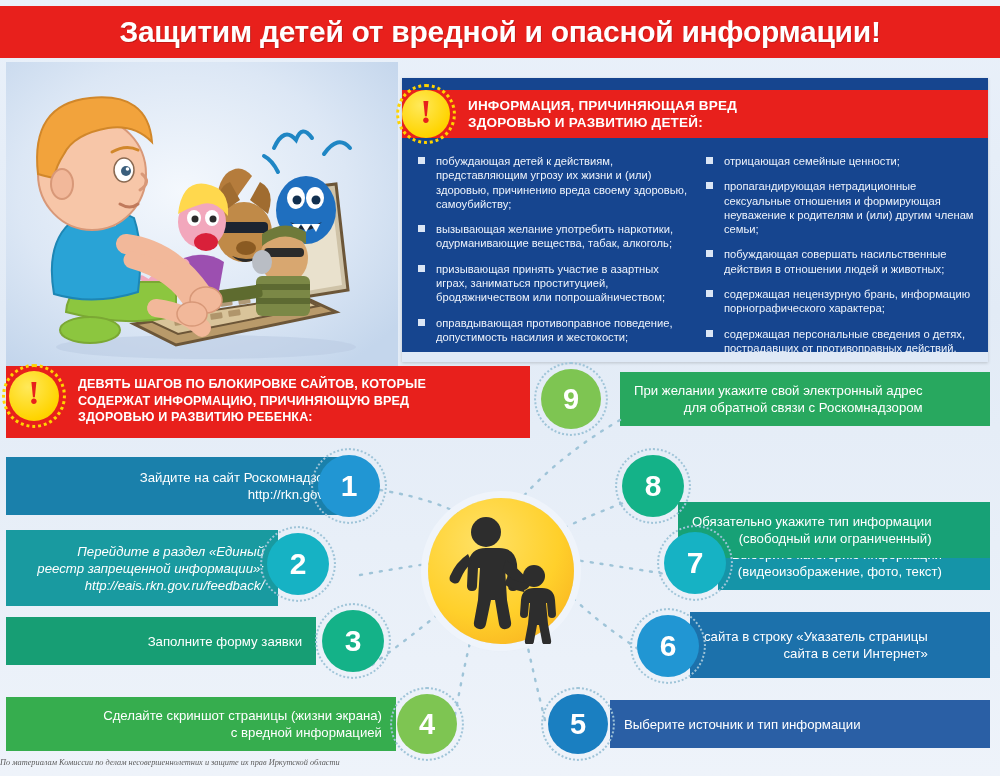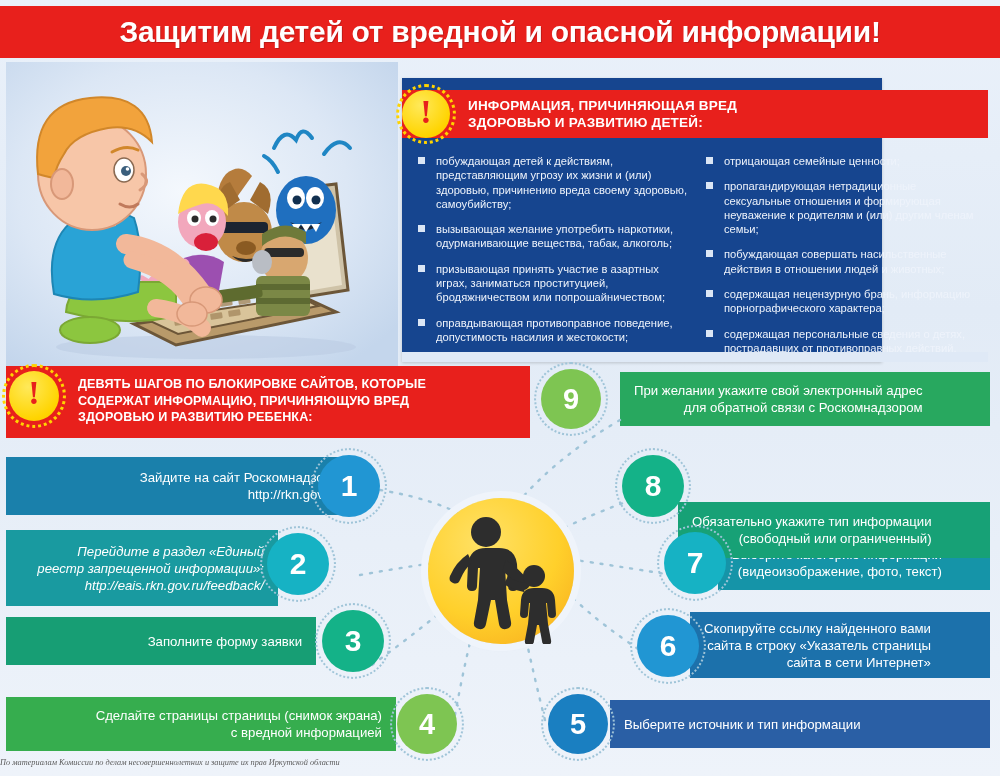--- a/index.html
+++ b/index.html
@@ -28,21 +28,21 @@
 
   
   .illus{
     position:absolute;left:6px;top:62px;width:392px;height:308px;
     background:radial-gradient(ellipse at 45% 45%, #f2f6fc 0%, #dbe6f4 55%, #c8d8ec 100%);
     overflow:hidden;
   }
 
   
   .info-panel{
-    position:absolute;left:402px;top:78px;width:480px;height:284px;
+    position:absolute;left:402px;top:78px;width:586px;height:284px;
     background:#16458f;
     box-shadow:0 1px 3px rgba(0,0,0,.18);
   }
   .info-head{
     position:absolute;left:0;top:12px;width:586px;height:48px;
     background:#e8201c;
   }
   .info-head .htext{
     position:absolute;left:66px;top:7px;right:8px;
     color:#fff;font-weight:bold;font-size:13.5px;line-height:17px;
@@ -409,21 +409,21 @@
     </div>
     <div class="num" id="num3" style="left: 322px; top: 610px; width: 62px; height: 62px; font-size: 30px; background: rgb(20, 178, 136);">
       <div class="ring"></div>
       <span>3</span>
     </div>
   </div>
 
   <div class="step">
     <div class="bar right-align" id="bar4" style="left: 6px; width: 390px; top: 697px; height: 54px; background: rgb(54, 173, 78);">
       <div>
-        <div>Сделайте страницы страницы (снимок экрана)</div>
+        <div>Сделайте скриншот страницы (жизни экрана)</div>
         <div>с вредной информацией</div>
       </div>
     </div>
     <div class="num" id="num4" style="left: 397px; top: 694px; width: 60px; height: 60px; font-size: 29px; background: rgb(126, 197, 82);">
       <div class="ring"></div>
       <span>4</span>
     </div>
   </div>
 
   <div class="step">
@@ -434,21 +434,20 @@
     </div>
     <div class="num" id="num5" style="left: 548px; top: 694px; width: 60px; height: 60px; font-size: 29px; background: rgb(26, 127, 193);">
       <div class="ring"></div>
       <span>5</span>
     </div>
   </div>
 
   <div class="step">
     <div class="bar left-align" id="bar6" style="left: 690px; width: 300px; top: 612px; height: 66px; background: rgb(28, 113, 171);">
       <div>
-        <div>Скопируйте ссылку найденного вами</div>
         <div>сайта в строку «Указатель страницы</div>
         <div>сайта в сети Интернет»</div>
       </div>
     </div>
     <div class="num" id="num6" style="left: 637px; top: 615px; width: 62px; height: 62px; font-size: 30px; background: rgb(33, 150, 211);">
       <div class="ring"></div>
       <span>6</span>
     </div>
   </div>
 

